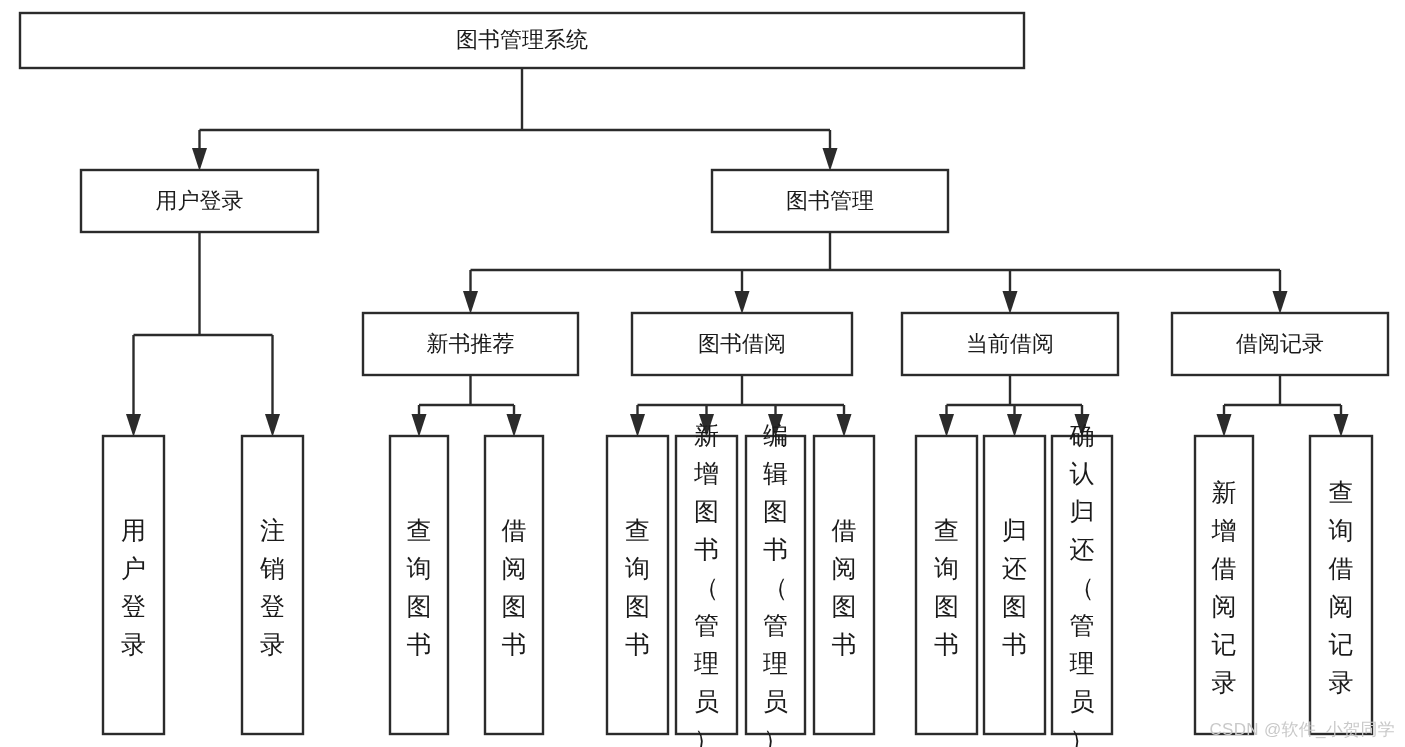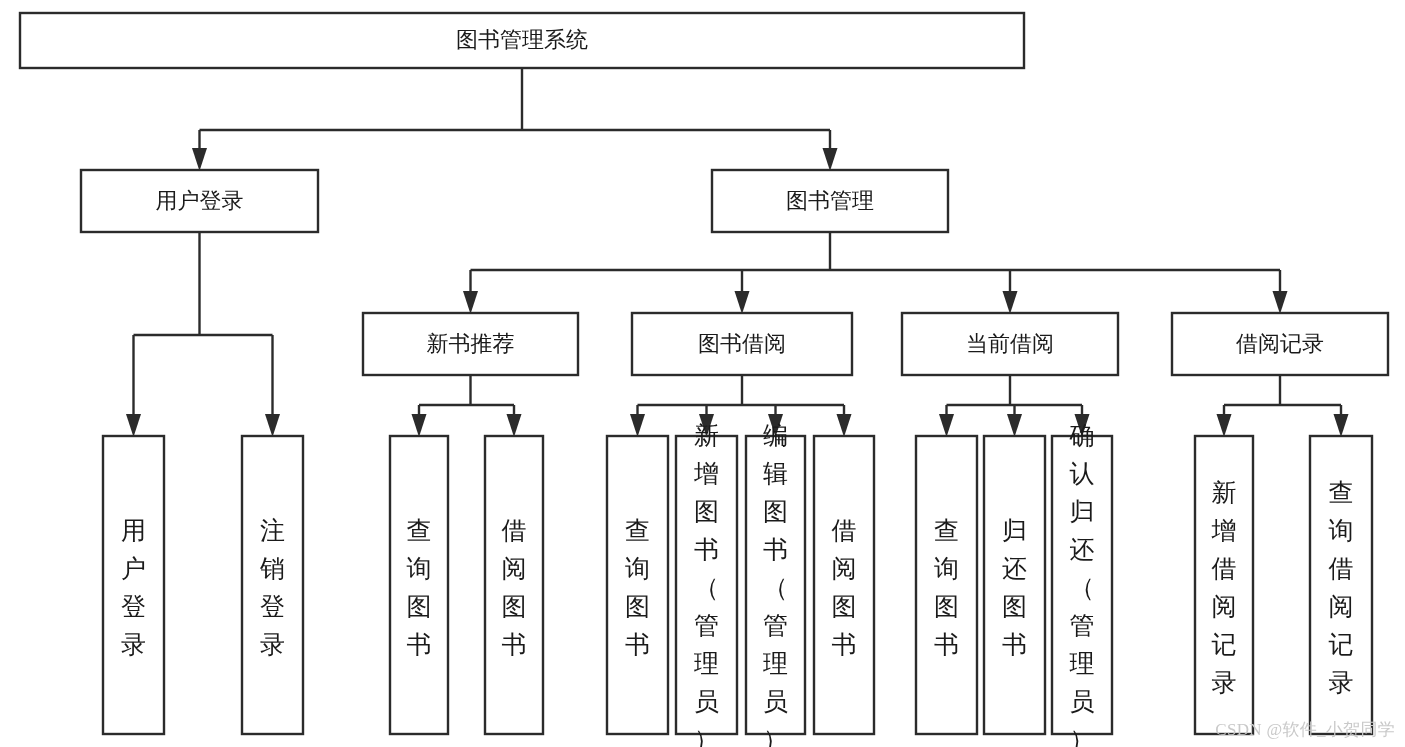--- a/index.html
+++ b/index.html
@@ -53,21 +53,21 @@
     stroke-linecap: butt;
   }
   .arrow-head {
     fill: #2b2b2b;
     stroke: none;
   }
   .watermark {
     position: absolute;
     right: 10px;
     bottom: 6px;
-    font-family: Liberation Serif, serif;
+    font-family: Liberation Sans, sans-serif;
     font-size: 17px;
     color: #c9c9c9;
     white-space: nowrap;
     pointer-events: none;
     letter-spacing: 0.3px;
   }
 </style>
 </head>
 <body>
 

